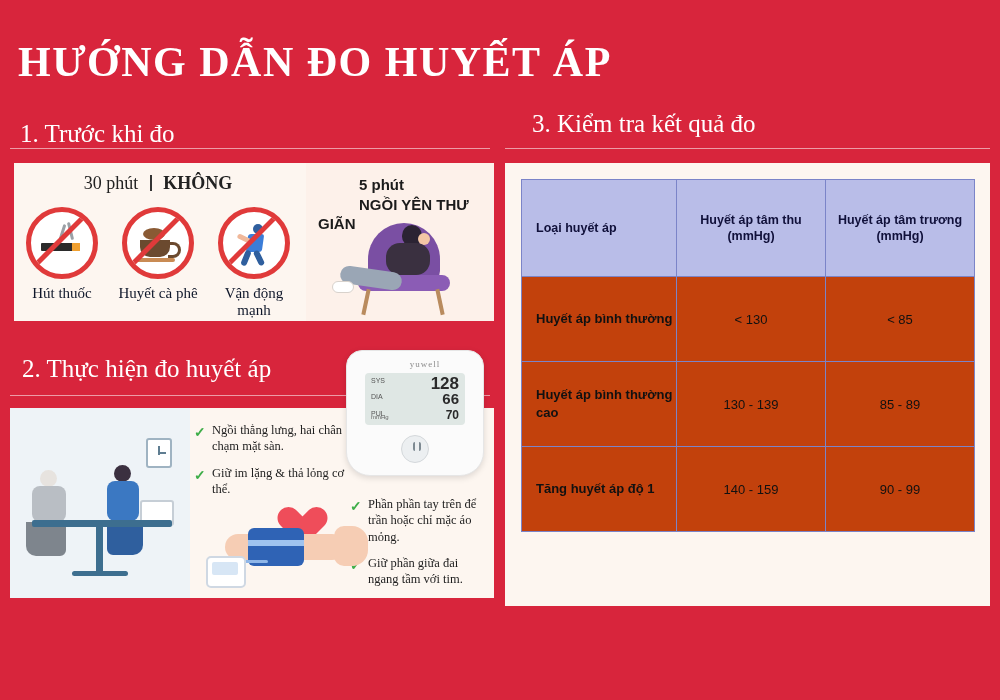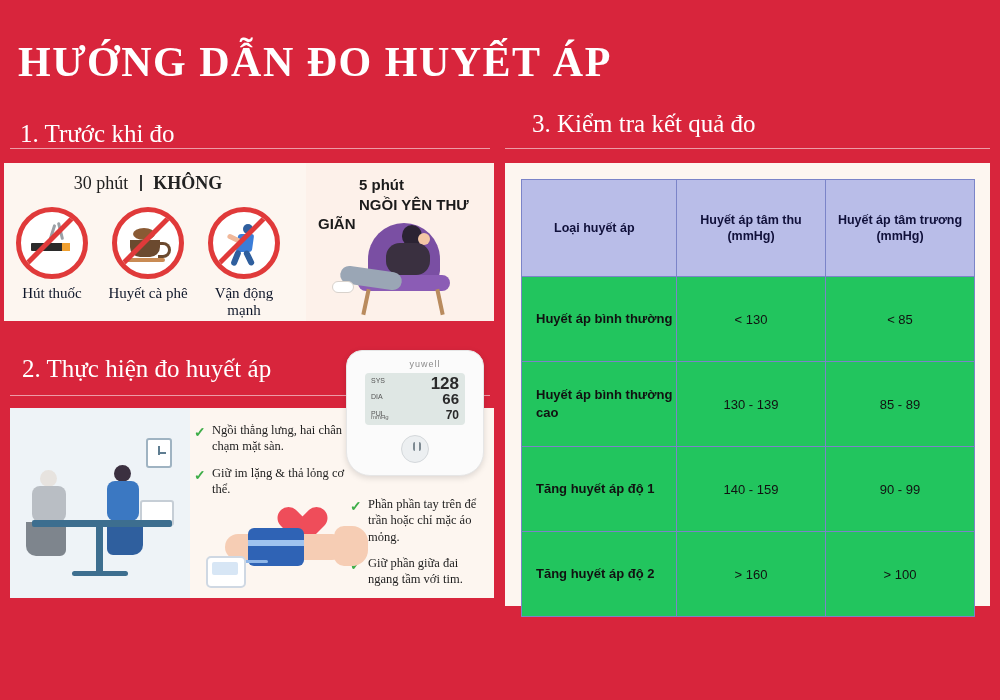--- a/index.html
+++ b/index.html
@@ -54,21 +54,21 @@
   #rule3 { left: 505px; top: 148px; width: 485px; }
   #head2 { left: 22px; top: 355px; }
   #rule2 { left: 10px; top: 395px; width: 480px; }
 
   
   .card {
     position: absolute;
     background: #fdf6f0;
   }
   #card-avoid {
-    left: 4px; top: 163px;
+    left: 14px; top: 163px;
     width: 308px; height: 158px;
   }
   #card-rest {
     left: 306px; top: 163px;
     width: 188px; height: 158px;
     background: #fdf1ea;
     overflow: hidden;
   }
   .avoid-title {
     position: absolute;
@@ -275,21 +275,21 @@
     position: absolute; left: 336px; top: -58px;
     width: 136px; height: 124px;
     background: #fbfbfb;
     border-radius: 16px 16px 24px 24px;
     box-shadow: 0 2px 6px rgba(0,0,0,0.13);
     border: 1px solid #e6e6e6;
   }
   .device-brand {
     position: absolute; left: 0; top: 8px; width: 156px;
     text-align: center; font-size: 9px; color: #8c8c8c;
-    font-family: Liberation Sans, sans-serif; letter-spacing: 1px;
+    font-family: Liberation Serif, serif; letter-spacing: 1px;
   }
   .device-screen {
     position: absolute; left: 18px; top: 22px; width: 100px; height: 52px;
     background: #dfe7e4; border-radius: 4px;
   }
   .dev-row { position: absolute; font-family: "Liberation Sans", sans-serif; color: #2a2a2a; }
   .dev-lab { left: 6px; font-size: 7px; color: #555; }
   .dev-num { right: 6px; font-weight: bold; }
   .device-btn {
     position: absolute; left: 54px; top: 84px; width: 26px; height: 26px;
@@ -377,23 +377,23 @@
   }
   table.bp th {
     background: #b9bde8;
     color: #10103a;
     font-size: 12.5px;
     font-weight: bold;
     padding: 12px 8px;
     height: 72px;
     line-height: 1.3;
   }
-  table.bp th.c1 { text-align: left; padding-left: 32px; }
+  table.bp th.c1 { text-align: left; padding-left: 14px; }
   table.bp td {
-    background: #22c55e;
+    background: #c2410c;
     height: 82px;
     font-size: 13px;
     color: #111;
     text-align: center;
     vertical-align: middle;
   }
   table.bp td.c1 {
     text-align: left;
     padding-left: 14px;
     font-weight: bold;
@@ -572,22 +572,17 @@
         <tr>
           <td class="c1">Huyết áp bình thường cao</td>
           <td>130 - 139</td>
           <td>85 - 89</td>
         </tr>
         <tr>
           <td class="c1">Tăng huyết áp độ 1</td>
           <td>140 - 159</td>
           <td>90 - 99</td>
         </tr>
-        <tr>
-          <td class="c1">Tăng huyết áp độ 2</td>
-          <td>&gt; 160</td>
-          <td>&gt; 100</td>
-        </tr>
       </tbody>
     </table>
   </div>
 
 </div>
 
 </body></html>

